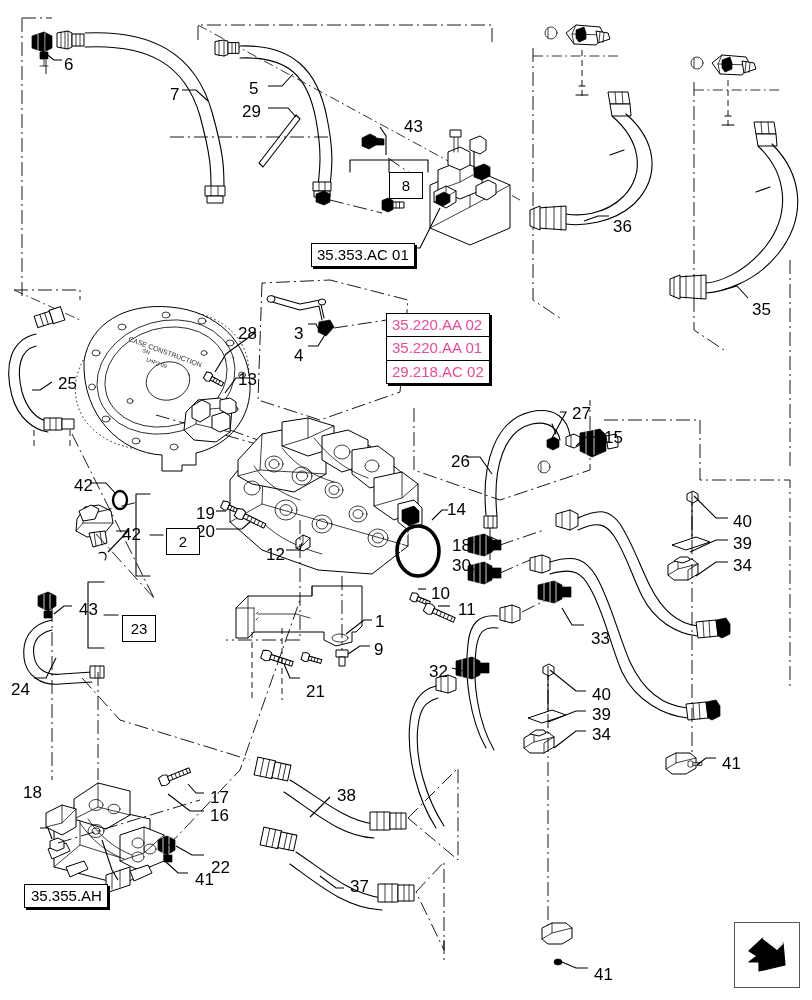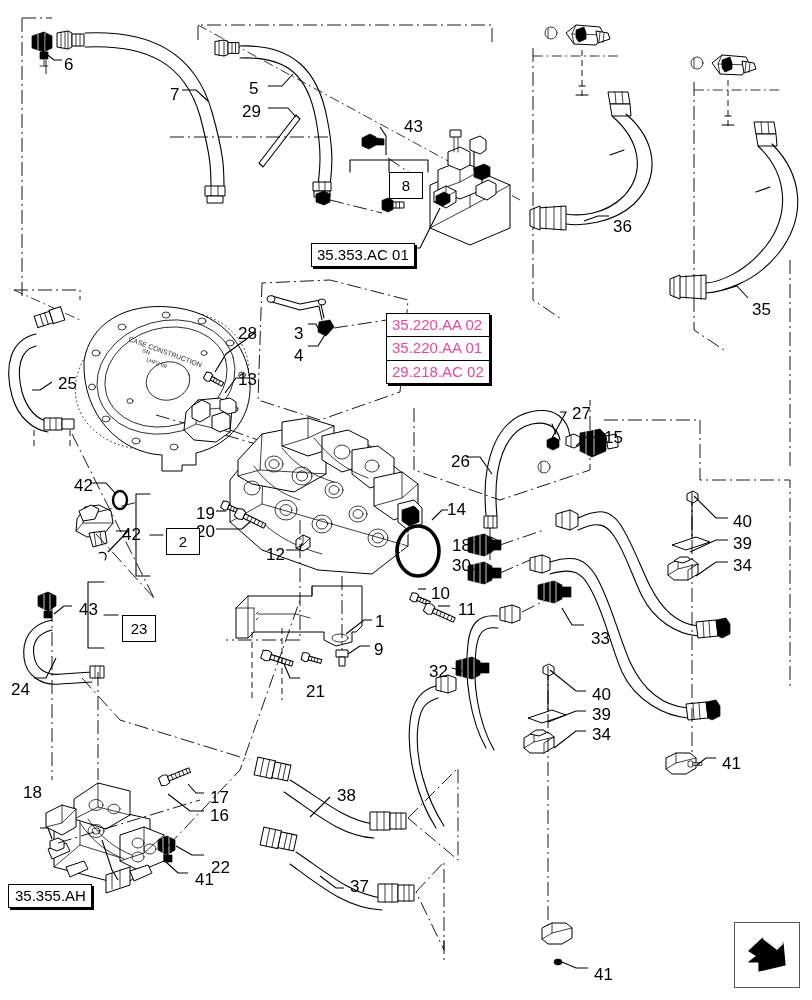--- a/index.html
+++ b/index.html
@@ -687,21 +687,21 @@
       <div class="callout" style="left: 210px; top: 807px;">16</div>
       <div class="callout" style="left: 23px; top: 784px;">18</div>
       <div class="callout" style="left: 337px; top: 787px;">38</div>
       <div class="callout" style="left: 211px; top: 851px; margin-top: 8px;">22</div>
       <div class="callout" style="left: 195px; top: 871px;">41</div>
       <div class="callout" style="left: 350px; top: 878px;">37</div>
       <div class="callout" style="left: 594px; top: 966px;">41</div>
     </div>
   <div id="refbox-layer">
       <div class="refbox" style="left: 311px; top: 243px;">35.353.AC 01</div>
-      <div class="refbox" style="left: 8px; top: 884px; padding-left: 6px;">35.355.AH</div>
+      <div class="refbox" style="left: 24px; top: 884px; padding-left: 6px;">35.355.AH</div>
       <div class="refstack" style="left: 386px; top: 313px;">
         <div>35.220.AA 02</div>
         <div>35.220.AA 01</div>
         <div>29.218.AC 02</div>
       </div>
     </div>
   <div id="groupbox-layer">
       <div class="groupbox" style="left: 389px; top: 172px; min-width: 20px; padding: 5px 6px;">8</div>
       <div class="groupbox" style="left: 166px; top: 528px; min-width: 20px; padding: 5px 6px;">2</div>
       <div class="groupbox" style="left: 122px; top: 615px; min-width: 20px; padding: 5px 6px;">23</div>

